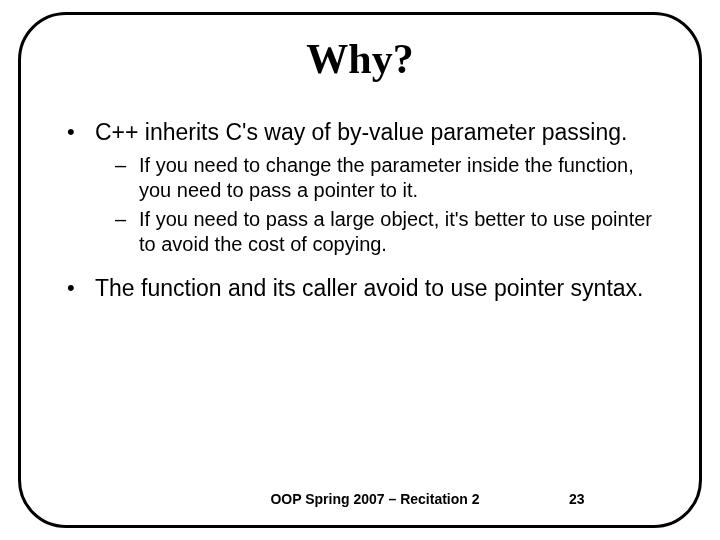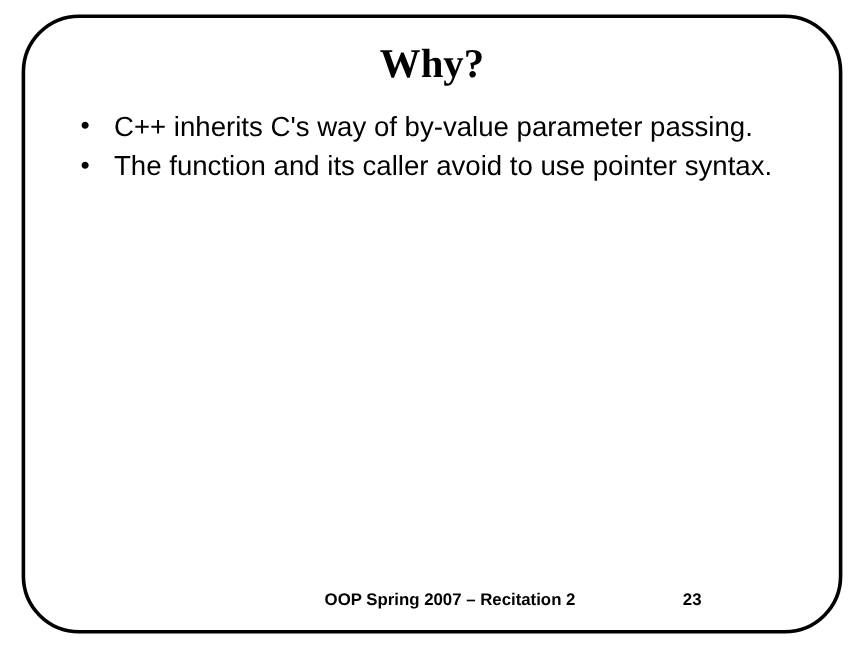--- a/index.html
+++ b/index.html
@@ -18,37 +18,38 @@
     bottom: 12px;
     border: 3px solid #000;
     border-radius: 48px;
     padding: 20px 40px 14px 40px;
     display: flex;
     flex-direction: column;
   }
   .title {
     font-family: "Times New Roman", Times, serif;
     font-weight: bold;
-    font-size: 34px;
+    font-size: 42px;
     text-align: center;
     margin-bottom: 18px;
   }
   .content {
     flex: 1;
     font-size: 23px;
     line-height: 1.25;
   }
   ul.main {
     list-style: none;
     padding-left: 0;
   }
   ul.main > li {
     position: relative;
     padding-left: 34px;
     margin-bottom: 4px;
+    margin-top: 17px;
   }
   ul.main > li::before {
     content: "•";
     position: absolute;
     left: 6px;
     top: 0;
     font-size: 22px;
   }
   ul.sub {
     list-style: none;
@@ -81,20 +82,24 @@
 </head>
 <body>
 
 <div class="frame">
   <div class="title">Why?</div>
 
   <div class="content">
     <ul class="main">
       <li><span>C++ inherits C's way of by-value parameter passing.</span></li>
     </ul>
+    <ul class="sub">
+      <li><span>If you need to change the parameter inside the function, you need to pass a pointer to it.</span></li>
+      <li><span>If you need to pass a large object, it's better to use pointer to avoid the cost of copying.</span></li>
+    </ul>
     <ul class="main">
       <li><span>The function and its caller avoid to use pointer syntax.</span></li>
     </ul>
   </div>
 
   <div class="footer">
     <div class="footer-center">OOP Spring 2007 – Recitation 2</div>
     <div class="footer-right">23</div>
   </div>
 </div>

